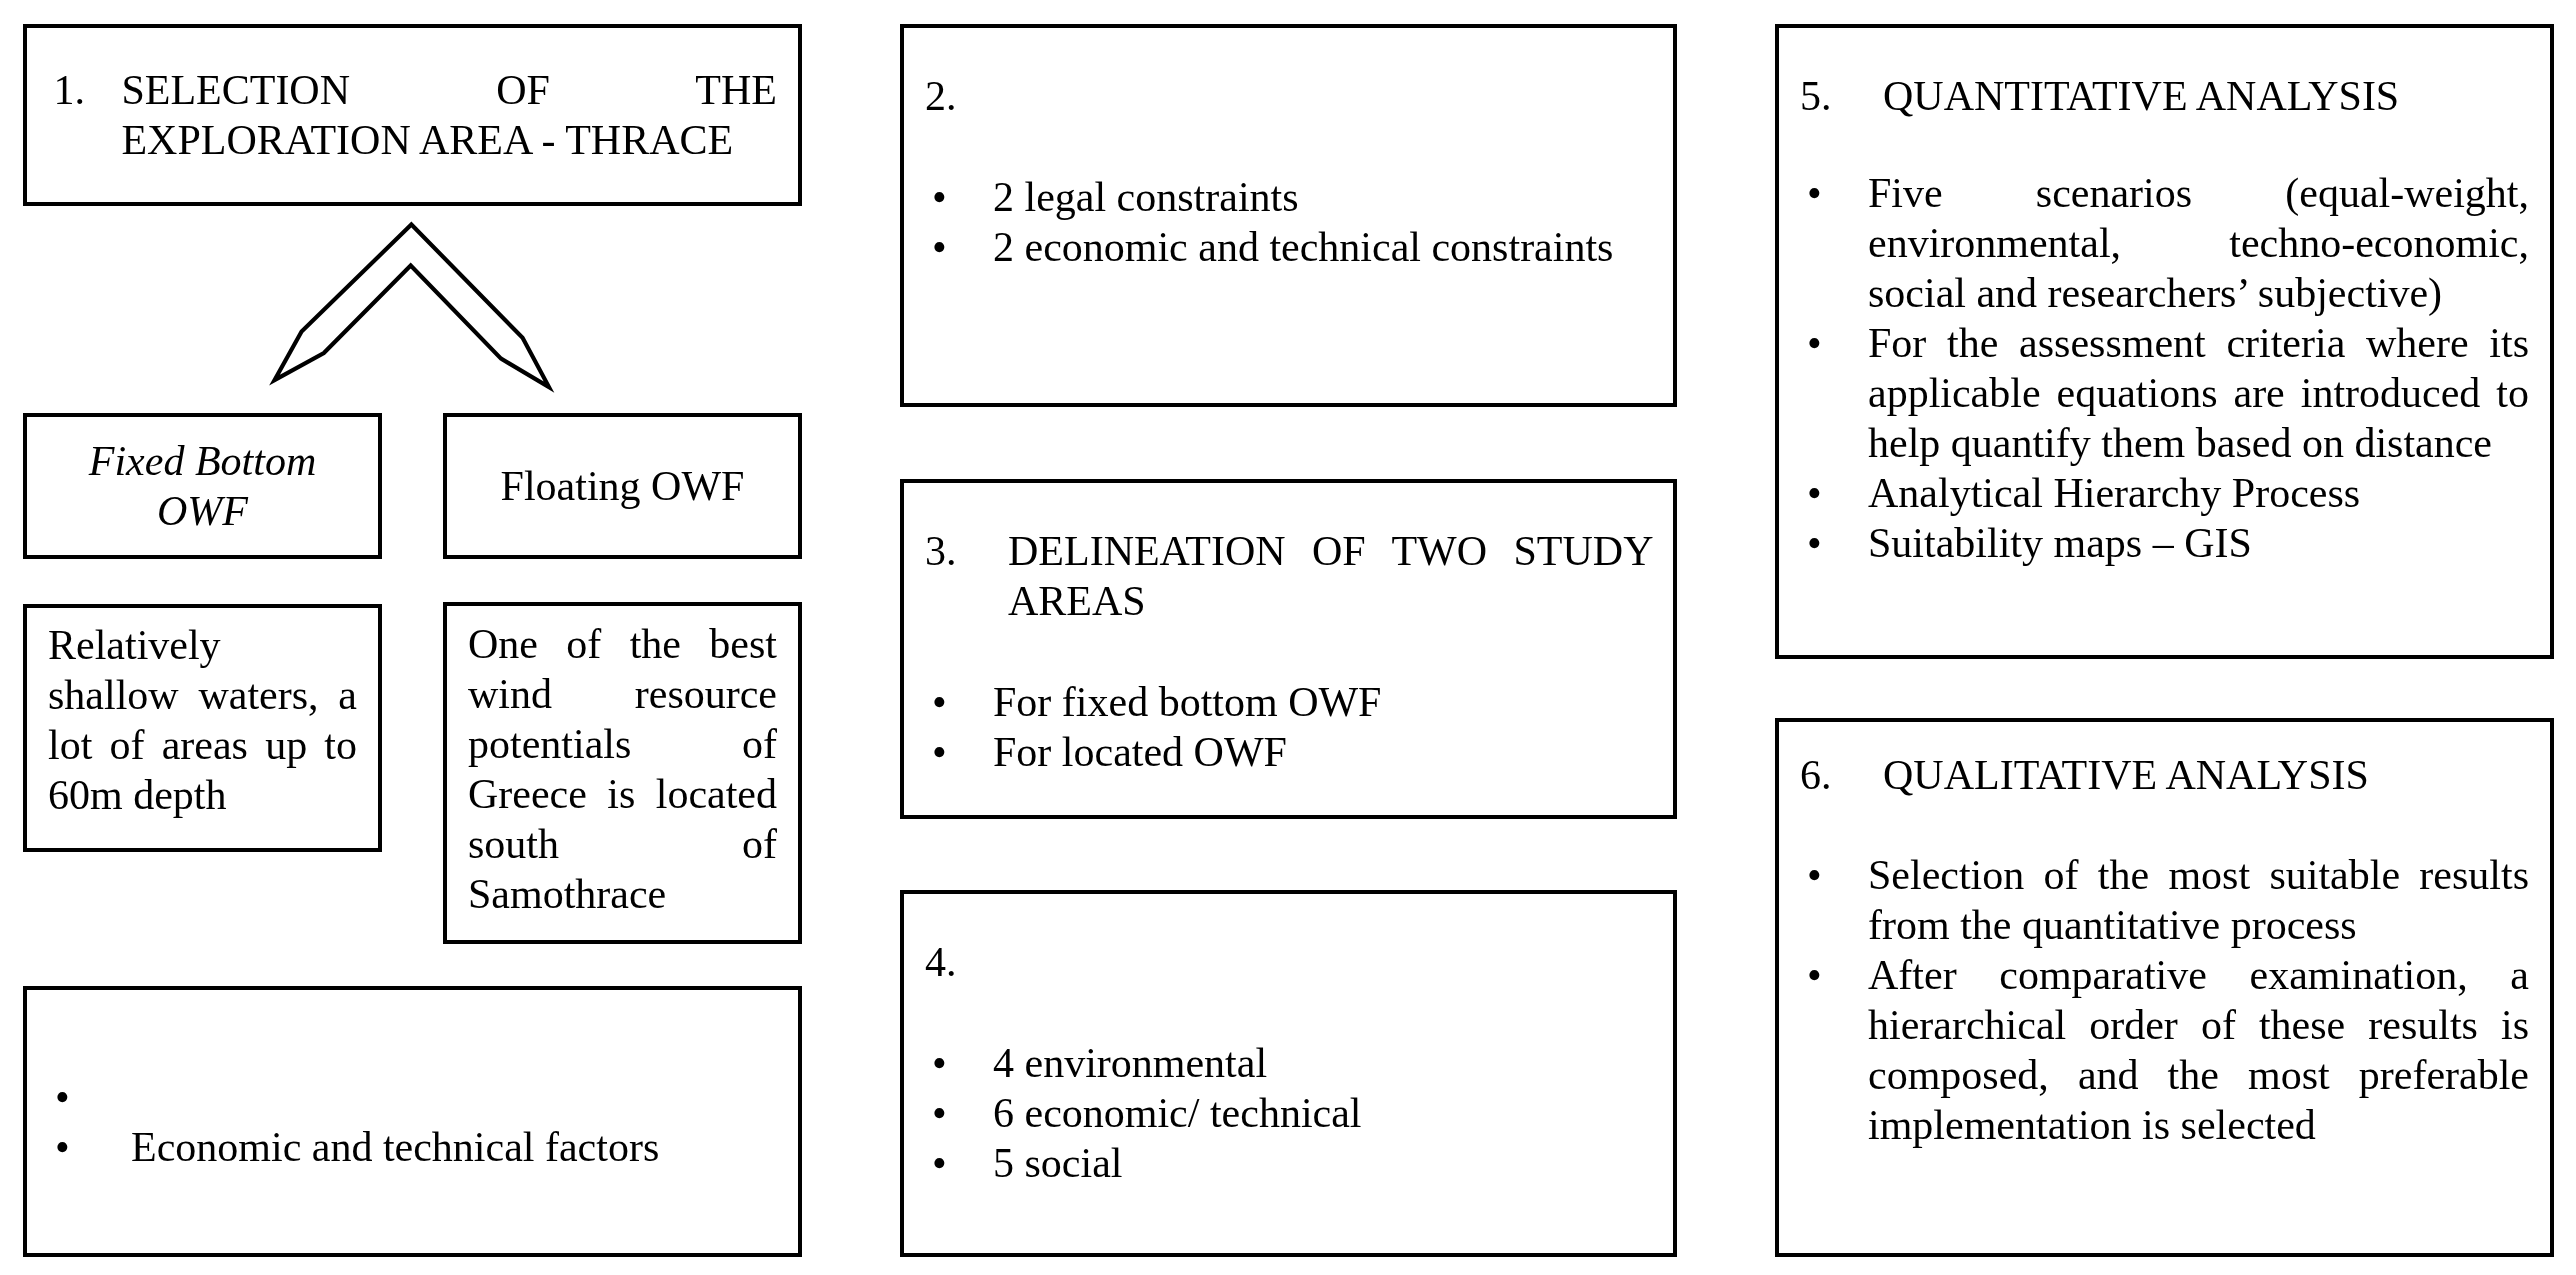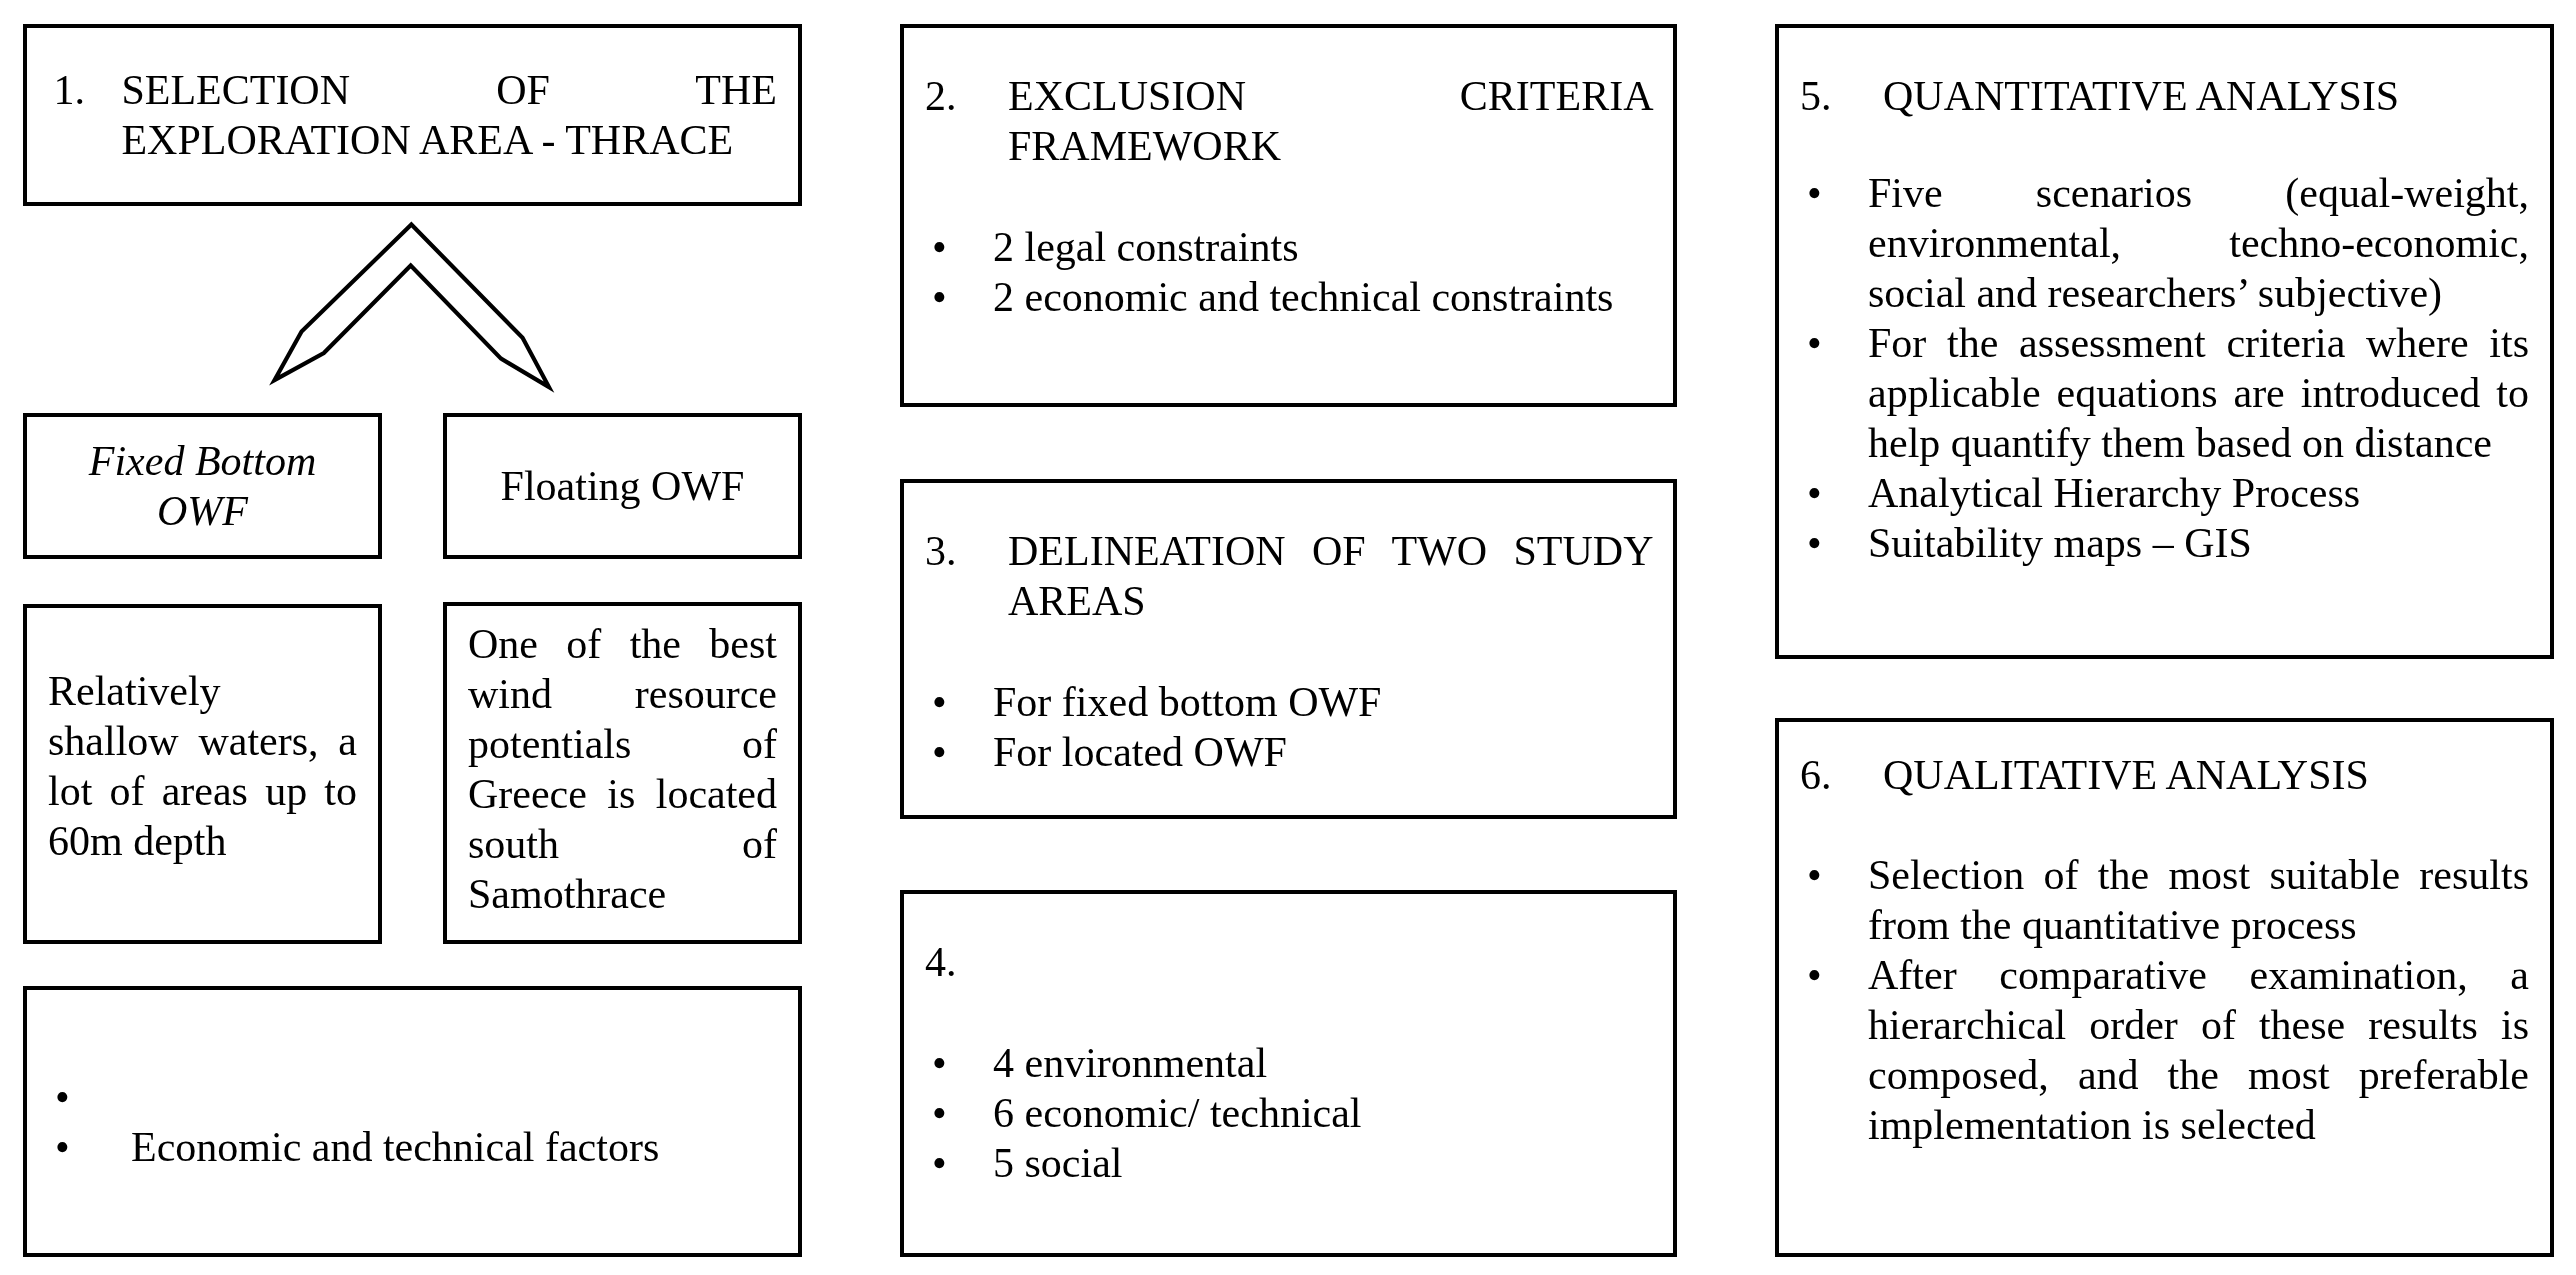--- a/index.html
+++ b/index.html
@@ -102,21 +102,21 @@
   <div class="txt" style="text-align:center; text-align-last:center;font-style:italic;">
     <div>Fixed Bottom</div>
     <div>OWF</div>
   </div>
 </div>
 
 <div class="box center-box" style="left:443px; top:413px; width:359px; height:146px;">
   <div class="txt" style="text-align:right; text-align-last:center;">Floating OWF</div>
 </div>
 
-<div class="box vcenter" style="left:23px; top:604px; width:359px; height:340px; padding:0 21px 16px 21px;">
+<div class="box vcenter" style="left:23px; top:604px; width:359px; height:248px; padding:0 21px 16px 21px;">
   <div class="txt">Relatively shallow waters, a lot of areas up to 60m depth</div>
 </div>
 
 <div class="box vcenter" style="left:443px; top:602px; width:359px; height:342px; padding:0 21px 8px 21px;">
   <div class="txt">One of the best wind resource potentials of Greece is located south of Samothrace</div>
 </div>
 
 <div class="box vcenter" style="left:23px; top:986px; width:779px; height:271px; padding:0 21px 0 21px;">
   <ul class="bl" style="width:100%;">
     <li>
@@ -125,21 +125,20 @@
     <li>
       <span class="dot" style="width:83px;">•</span>
       <span class="ltext">Economic and technical factors</span>
     </li>
   </ul>
 </div>
 
 <div class="box" style="left:900px; top:24px; width:777px; height:383px; padding:43px 19.5px 0 21px;">
   <div class="heading">
     <span class="num">2.</span>
-    <span class="htext">EXCLUSION CRITERIA FRAMEWORK</span>
   </div>
   <ul class="bl" style="margin-top:51px;">
     <li>
       <span class="dot">•</span>
       <span class="ltext">2 legal constraints</span>
     </li>
     <li>
       <span class="dot">•</span>
       <span class="ltext">2 economic and technical constraints</span>
     </li>

